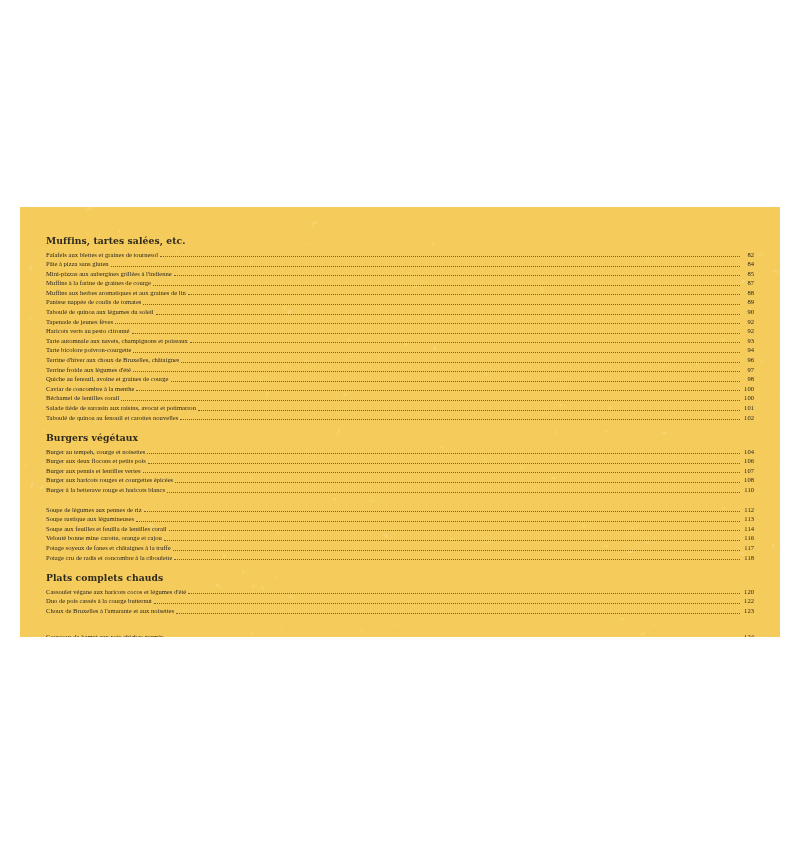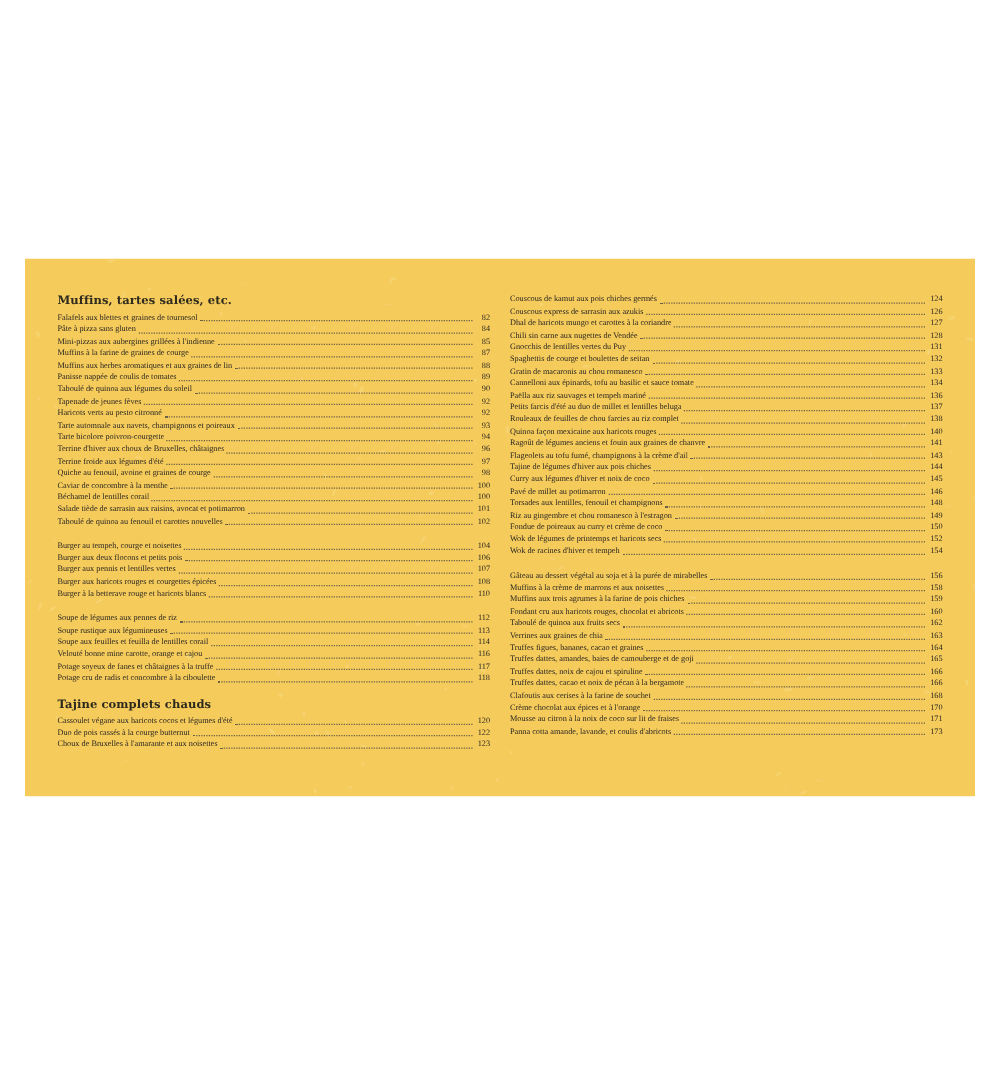--- a/index.html
+++ b/index.html
@@ -33,20 +33,21 @@
     background: #f7d87b;
     border-radius: 50%;
   }
   .columns {
     position: absolute;
     inset: 0;
     display: flex;
     padding: 28px 26px 20px 26px;
     box-sizing: border-box;
     gap: 16px;
+    flex-direction: column;
   }
   .col {
     flex: 1 1 0;
     position: relative;
   }
   .section-title {
     font-family: "DejaVu Serif", serif;
     font-weight: bold;
     font-size: 9.2px;
     color: #2e2a1e;
@@ -298,20 +299,21 @@
             <span class="dots"></span>
             <span class="page-no">101</span>
           </div>
           <div class="entry">
             <span class="label">Taboulé de quinoa au fenouil et carottes nouvelles</span>
             <span class="dots"></span>
             <span class="page-no">102</span>
           </div>
         </div>
         <div class="section">
+          <div class="section-title">Burgers végétaux</div>
           <div class="entry">
             <span class="label">Burger au tempeh, courge et noisettes</span>
             <span class="dots"></span>
             <span class="page-no">104</span>
           </div>
           <div class="entry">
             <span class="label">Burger aux deux flocons et petits pois</span>
             <span class="dots"></span>
             <span class="page-no">106</span>
           </div>
@@ -357,21 +359,21 @@
             <span class="dots"></span>
             <span class="page-no">117</span>
           </div>
           <div class="entry">
             <span class="label">Potage cru de radis et concombre à la ciboulette</span>
             <span class="dots"></span>
             <span class="page-no">118</span>
           </div>
         </div>
         <div class="section">
-          <div class="section-title">Tajine complets chauds</div>
+          <div class="section-title">Plats complets chauds</div>
           <div class="entry">
             <span class="label">Cassoulet végane aux haricots cocos et légumes d'été</span>
             <span class="dots"></span>
             <span class="page-no">120</span>
           </div>
           <div class="entry">
             <span class="label">Duo de pois cassés à la courge butternut</span>
             <span class="dots"></span>
             <span class="page-no">122</span>
           </div>

